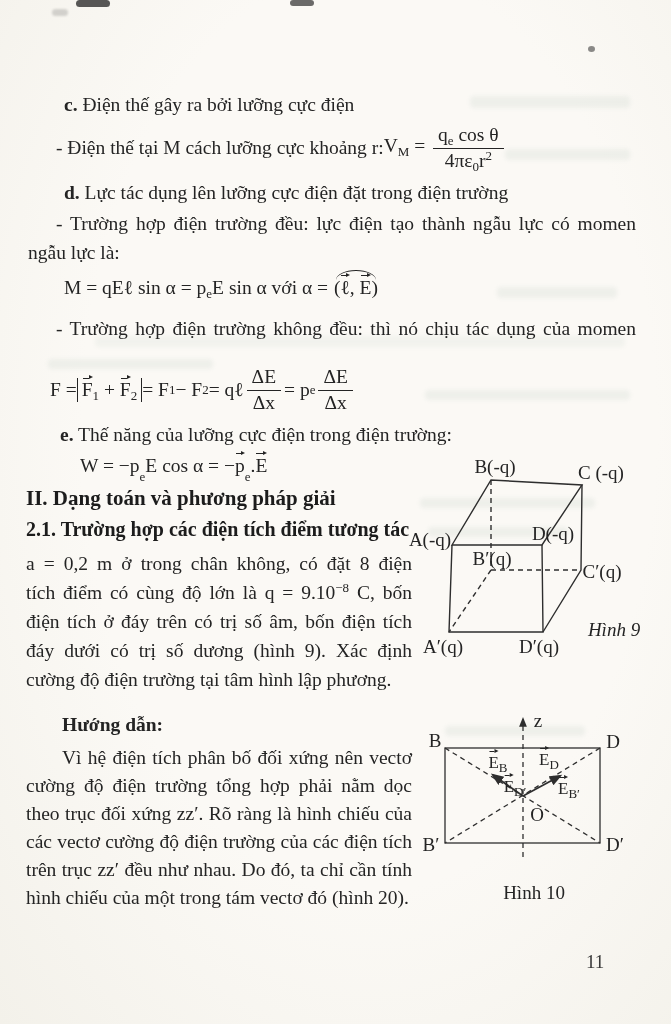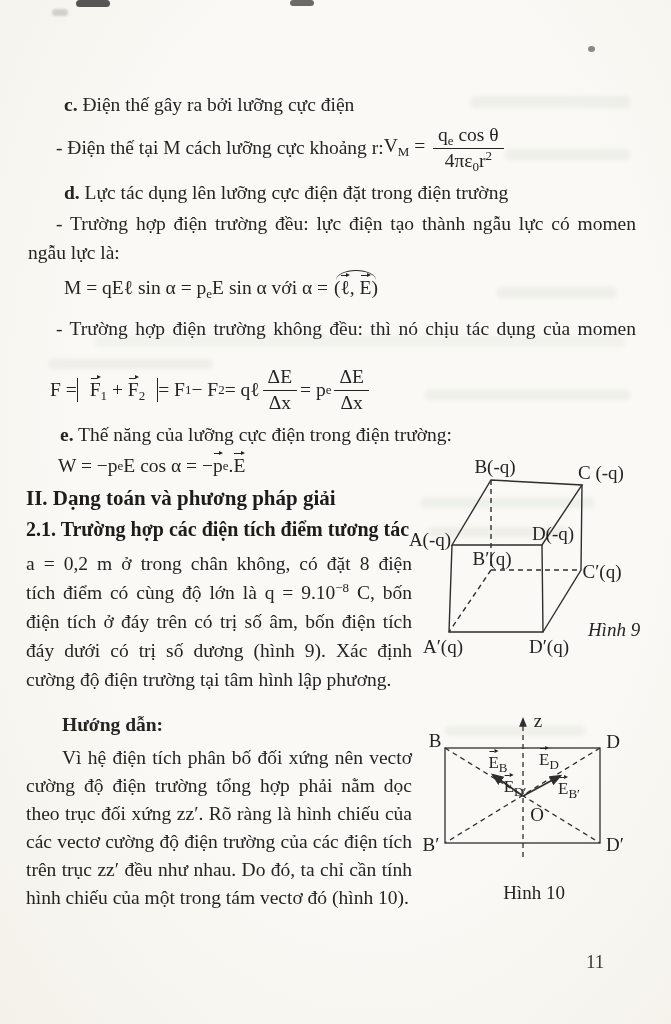--- a/index.html
+++ b/index.html
@@ -19,21 +19,21 @@
   .para { position:absolute; font-size:19.5px; }
   .pl { height:29px; line-height:29px; text-align:justify; text-align-last:justify; overflow:visible; }
   .pl.last { text-align-last:auto; }
   .hd .pl { height:28px; line-height:28px; }
   sub { font-size:13px; vertical-align:-4px; line-height:0; }
   sup { font-size:13px; vertical-align:7px; line-height:0; }
   .fx { display:inline-block; white-space:nowrap; }
   .frac { display:inline-block; vertical-align:middle; text-align:center; line-height:1.15; margin:0 3px; }
   .frac .num { display:block; padding:0 5px 1px; border-bottom:1.4px solid #242424; }
   .frac .den { display:block; padding:1px 5px 0; }
-  .abs { display:inline-block; border-left:1.4px solid #242424; border-right:1.4px solid #242424; padding:2px 12px; line-height:1.05; }
+  .abs { display:inline-block; border-left:1.4px solid #242424; border-right:1.4px solid #242424; padding:2px 4px; line-height:1.05; }
   .vec { position:relative; display:inline-block; }
   .vec::before { content:""; position:absolute; left:1px; right:4px; top:-2px; border-top:1.3px solid #242424; }
   .vec::after { content:""; position:absolute; right:0; top:-4.5px; width:0; height:0;
     border-left:4px solid #242424; border-top:2.5px solid transparent; border-bottom:2.5px solid transparent; }
   .hat { position:relative; display:inline-block; padding:3px 1px 0; }
   .hat::before { content:""; position:absolute; left:3px; right:3px; top:-4px; height:9px;
     border-top:1.6px solid #242424; border-radius:50% 50% 0 0 / 100% 100% 0 0; }
   .fig { position:absolute; }
   .figsvg { position:absolute; left:0; top:0; }
   .flabel { position:absolute; transform:translate(-50%,-50%); white-space:nowrap; font-size:19px; }
@@ -95,21 +95,21 @@
       <span> = p</span>
       <sub>e</sub>
       <span class="frac">
         <span class="num">ΔE</span>
         <span class="den">Δx</span>
       </span>
     </div>
 
   <div class="tline" style="left:60px;top:422px;"><span class="b">e.</span><span> Thế năng của lưỡng cực điện trong điện trường:</span></div>
 
-  <div class="row" style="left:58px;top:455px;">
+  <div class="row" style="left:80px;top:455px;align-items:flex-end;">
       <span>W = −p</span>
       <sub>e</sub>
       <span>E cos α = −</span>
       <span class="vec">p</span>
       <sub>e</sub>
       <span>.</span>
       <span class="vec">E</span>
     </div>
 
   <div class="h2" style="left:26px;top:486px;">II. Dạng toán và phương pháp giải</div>
@@ -123,42 +123,42 @@
     <div class="pl last">cường độ điện trường tại tâm hình lập phương.</div>
   </div>
 
   <div class="tline b" style="left:62px;top:712px;">Hướng dẫn:</div>
   <div class="para hd" style="left:26px;top:744px;width:386px;">
     <div class="pl" style="text-indent:36px;">Vì hệ điện tích phân bố đối xứng nên vectơ</div>
     <div class="pl">cường độ điện trường tổng hợp phải nằm dọc</div>
     <div class="pl">theo trục đối xứng zz′. Rõ ràng là hình chiếu của</div>
     <div class="pl">các vectơ cường độ điện trường của các điện tích</div>
     <div class="pl">trên trục zz′ đều như nhau. Do đó, ta chỉ cần tính</div>
-    <div class="pl last">hình chiếu của một trong tám vectơ đó (hình 10).</div>
+    <div class="pl last">hình chiếu của một trong tám vectơ đó (hình 20).</div>
   </div>
 
   <figure class="fig" style="left:402px;top:452px;width:250px;height:215px;">
     <svg class="figsvg" width="250" height="215" viewBox="0 0 250 215">
       <g stroke="#2e2e2e" stroke-width="1.4" fill="none">
         <path d="M50,93 L89,28 L180,33 L140,93 Z"></path>
         <path d="M50,93 L47,180 L141,180 L140,93"></path>
         <path d="M180,33 L179,118 L141,180"></path>
         <path d="M89,28 L89,118" stroke-dasharray="5,4"></path>
         <path d="M89,118 L47,180" stroke-dasharray="5,4"></path>
         <path d="M89,118 L179,118" stroke-dasharray="5,4"></path>
       </g>
     </svg>
     <span class="flabel" style="left:28px;top:88px;">A(-q)</span>
     <span class="flabel" style="left:93px;top:15px;">B(-q)</span>
     <span class="flabel" style="left:199px;top:21px;">C (-q)</span>
     <span class="flabel" style="left:151px;top:82px;">D(-q)</span>
     <span class="flabel" style="left:90px;top:107px;">B′(q)</span>
     <span class="flabel" style="left:200px;top:120px;">C′(q)</span>
     <span class="flabel" style="left:41px;top:195px;">A′(q)</span>
-    <span class="flabel" style="left:147px;top:195px;">D′(q)</span>
+    <span class="flabel" style="left:137px;top:195px;">D′(q)</span>
     <figcaption class="flabel" style="left:212px;top:178px;font-style:italic;">Hình 9</figcaption>
   </figure>
 
   <figure class="fig" style="left:425px;top:705px;width:210px;height:205px;">
     <svg class="figsvg" width="210" height="205" viewBox="0 0 210 205">
       <defs>
         <marker id="ah" markerWidth="9" markerHeight="8" refX="6" refY="3" orient="auto">
           <path d="M0,0 L7.5,3 L0,6 Z" fill="#2e2e2e"></path>
         </marker>
       </defs>

